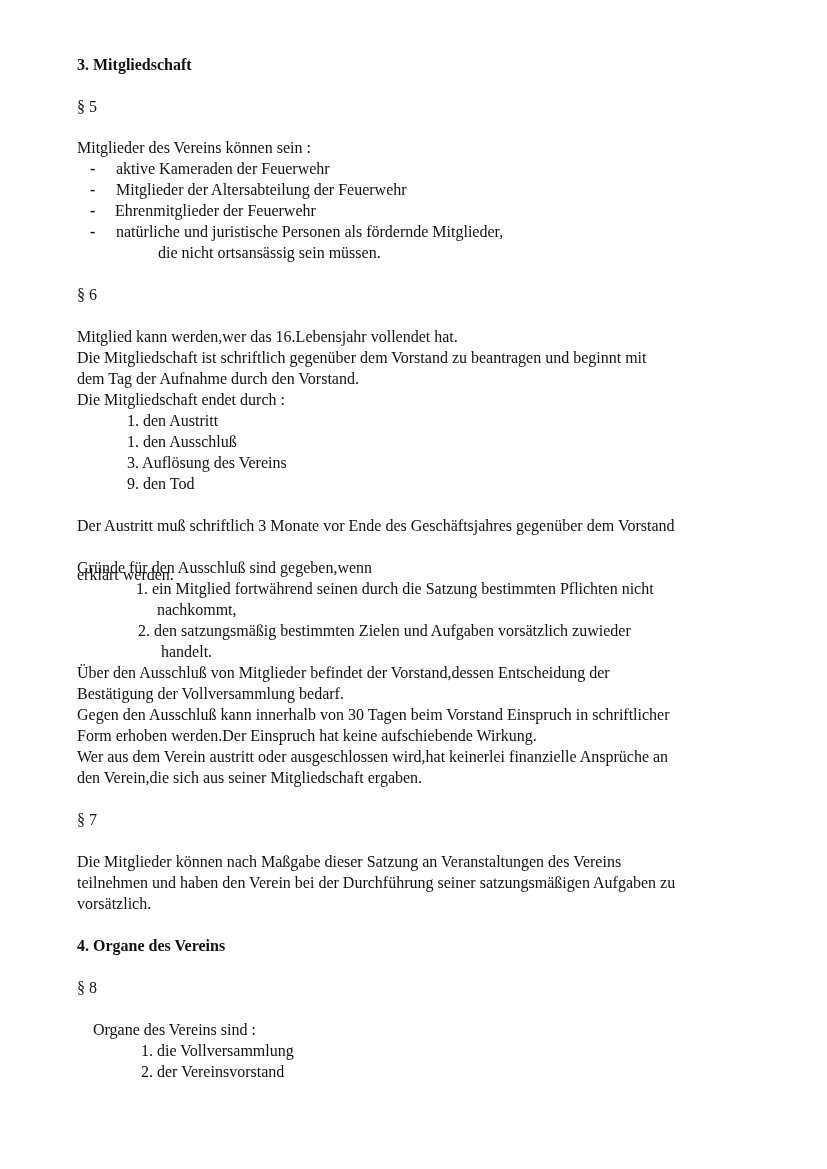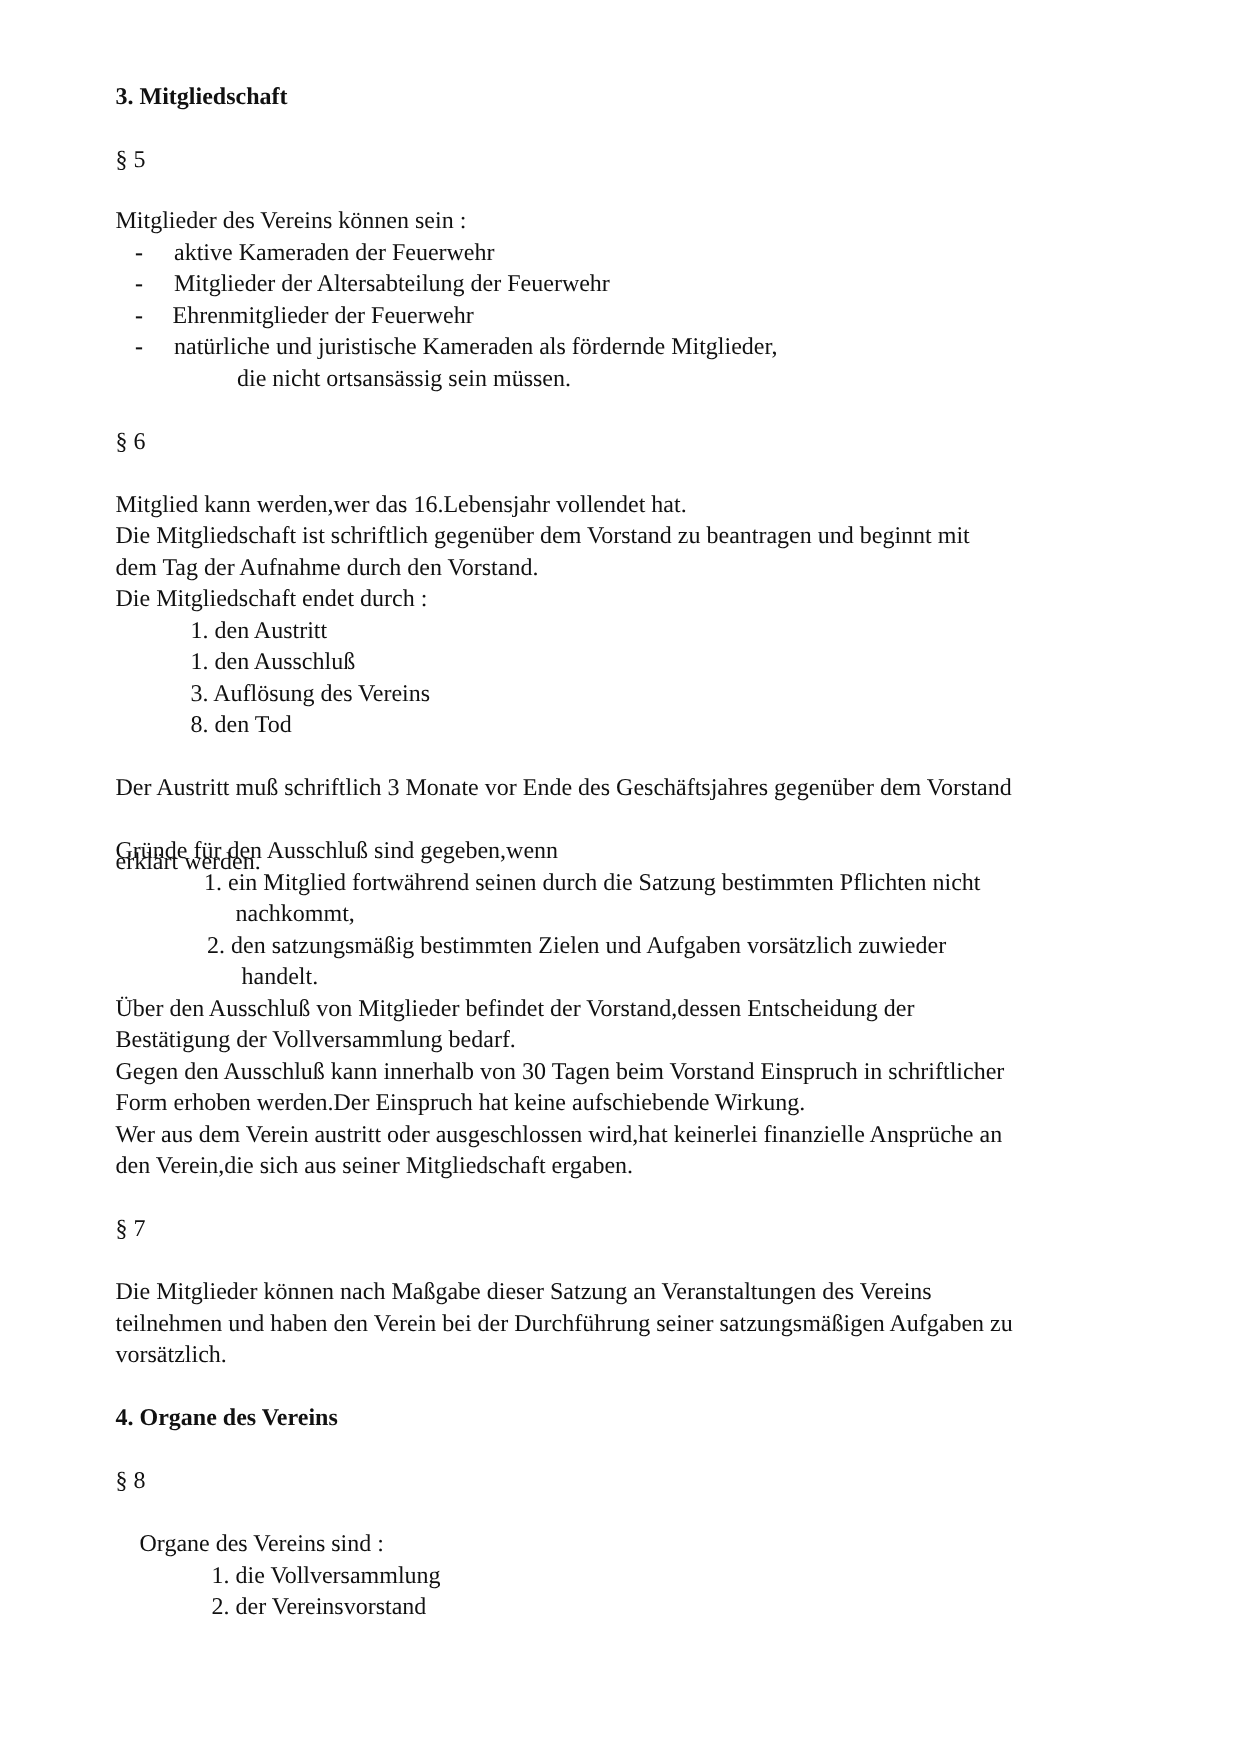--- a/index.html
+++ b/index.html
@@ -28,36 +28,36 @@
   <div class="line" style="left:77px; top:179px;">
     <span class="dash" style="left:13px;">-</span>
     <span style="position:absolute; left:39px;">Mitglieder der Altersabteilung der Feuerwehr</span>
   </div>
   <div class="line" style="left:77px; top:200px;">
     <span class="dash" style="left:13px;">-</span>
     <span style="position:absolute; left:38px;">Ehrenmitglieder der Feuerwehr</span>
   </div>
   <div class="line" style="left:77px; top:221px;">
     <span class="dash" style="left:13px;">-</span>
-    <span style="position:absolute; left:39px;">natürliche und juristische Kameraden als fördernde Mitglieder,</span>
+    <span style="position:absolute; left:39px;">natürliche und juristische Personen als fördernde Mitglieder,</span>
   </div>
   <div class="line" style="left:158px; top:242px;">die nicht ortsansässig sein müssen.</div>
 </div>
 
 <div class="line" style="left:77px; top:284px;">§ 6</div>
 <div class="line" style="left:77px; top:326px;">Mitglied kann werden,wer das 16.Lebensjahr vollendet hat.</div>
 <div class="line" style="left:77px; top:347px;">Die Mitgliedschaft ist schriftlich gegenüber dem Vorstand zu beantragen und beginnt mit</div>
 <div class="line" style="left:77px; top:368px;">dem Tag der Aufnahme durch den Vorstand.</div>
 <div class="line" style="left:77px; top:389px;font-family:Liberation Serif, serif;">Die Mitgliedschaft endet durch :</div>
 
 <div>
   <div class="line" style="left:127px; top:410px;">1. den Austritt</div>
   <div class="line" style="left:127px; top:431px;">1. den Ausschluß</div>
   <div class="line" style="left:127px; top:452px;">3. Auflösung des Vereins</div>
-  <div class="line" style="left:127px; top:473px;">8. den Tod</div>
+  <div class="line" style="left:127px; top:473px;">9. den Tod</div>
 </div>
 
 <div class="line" style="left:77px; top:515px;">Der Austritt muß schriftlich 3 Monate vor Ende des Geschäftsjahres gegenüber dem Vorstand</div>
 <div class="line" style="left:77px; top:564px;">erklärt werden.</div>
 <div class="line" style="left:77px; top:557px;">Gründe für den Ausschluß sind gegeben,wenn</div>
 
 <div>
   <div class="line" style="left:136px; top:578px;">1. ein Mitglied fortwährend seinen durch die Satzung bestimmten Pflichten nicht</div>
   <div class="line" style="left:157px; top:599px;">nachkommt,</div>
   <div class="line" style="left:138px; top:620px;">2. den satzungsmäßig bestimmten Zielen und Aufgaben vorsätzlich zuwieder</div>

